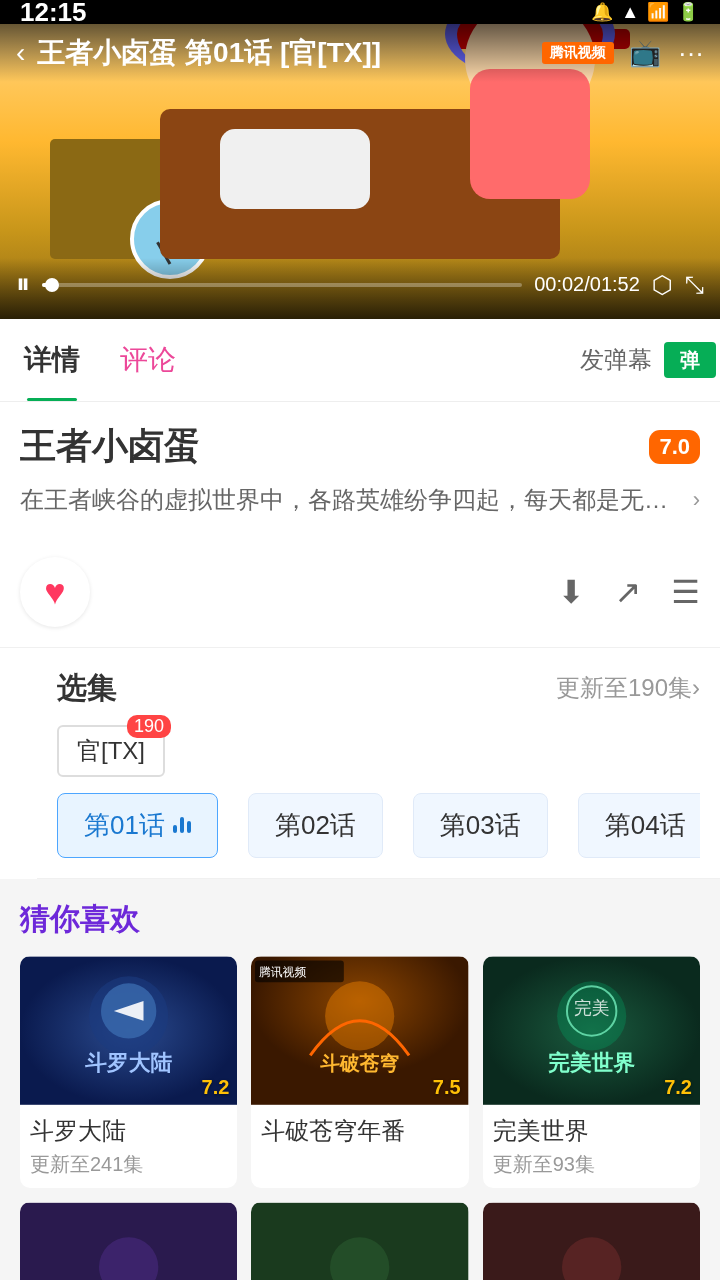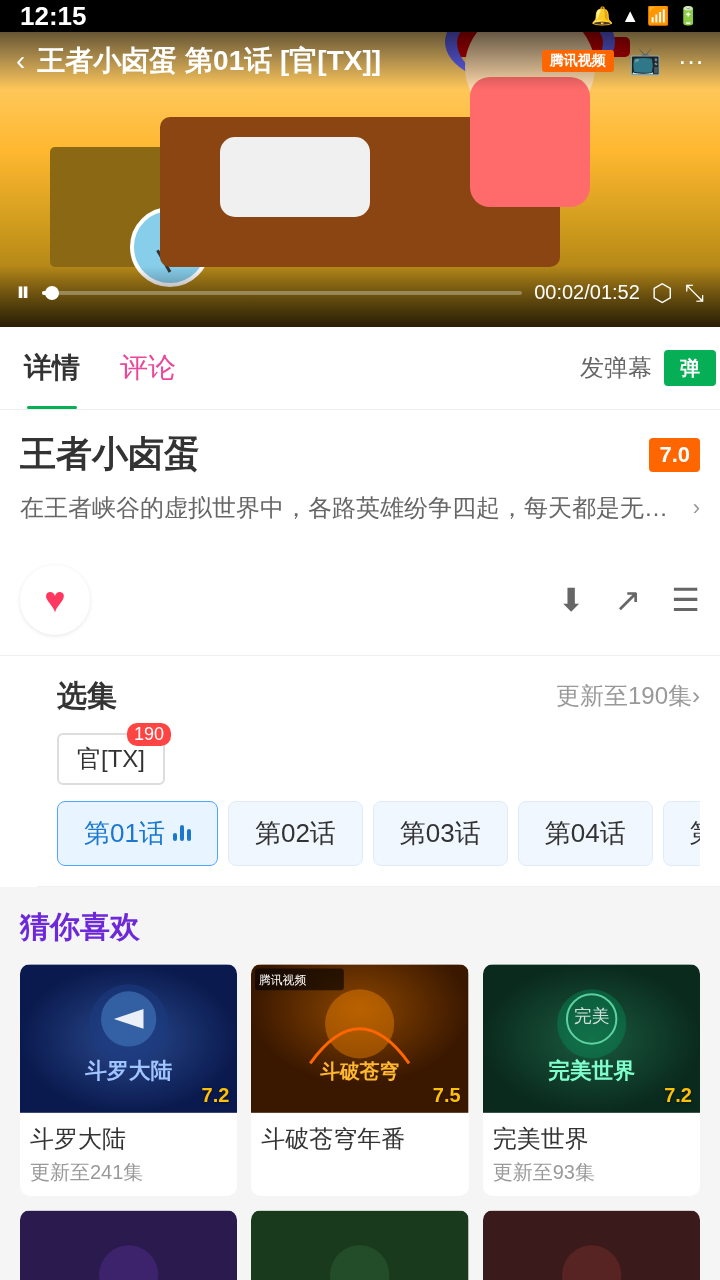--- a/index.html
+++ b/index.html
@@ -13,21 +13,21 @@
       overflow-x: hidden;
     }
 
     
     .status-bar {
       display: flex;
       justify-content: space-between;
       align-items: center;
       padding: 8px 20px;
       background: #000;
-      height: 32px;
+      height: 24px;
     }
     .status-time { font-size: 26px; font-weight: 600; color: #fff; }
     .status-icons { display: flex; gap: 8px; align-items: center; }
     .status-icon { font-size: 18px; color: #fff; }
 
     
     .video-player {
       width: 720px;
       height: 295px;
       background: #1a1a2e;
@@ -302,21 +302,21 @@
       font-size: 36px;
       font-weight: bold;
       color: #333;
     }
     .rating-badge {
       background: #ff6600;
       color: #fff;
       font-size: 22px;
       font-weight: bold;
       padding: 4px 10px;
-      border-radius: 4px;
+      border-radius: 11px;
     }
     .show-desc-row {
       display: flex;
       align-items: center;
       gap: 10px;
     }
     .show-desc {
       flex: 1;
       font-size: 24px;
       color: #666;
@@ -399,21 +399,21 @@
       top: -12px;
       right: -8px;
       background: #ff4444;
       color: #fff;
       font-size: 18px;
       padding: 1px 7px;
       border-radius: 10px;
     }
     .episodes-scroll {
       display: flex;
-      gap: 10px;
+      gap: 30px;
       overflow-x: auto;
       padding-bottom: 10px;
     }
     .episodes-scroll::-webkit-scrollbar { display: none; }
     .ep-btn {
       flex-shrink: 0;
       padding: 14px 26px;
       background: #f0f7ff;
       border-radius: 8px;
       font-size: 26px;

